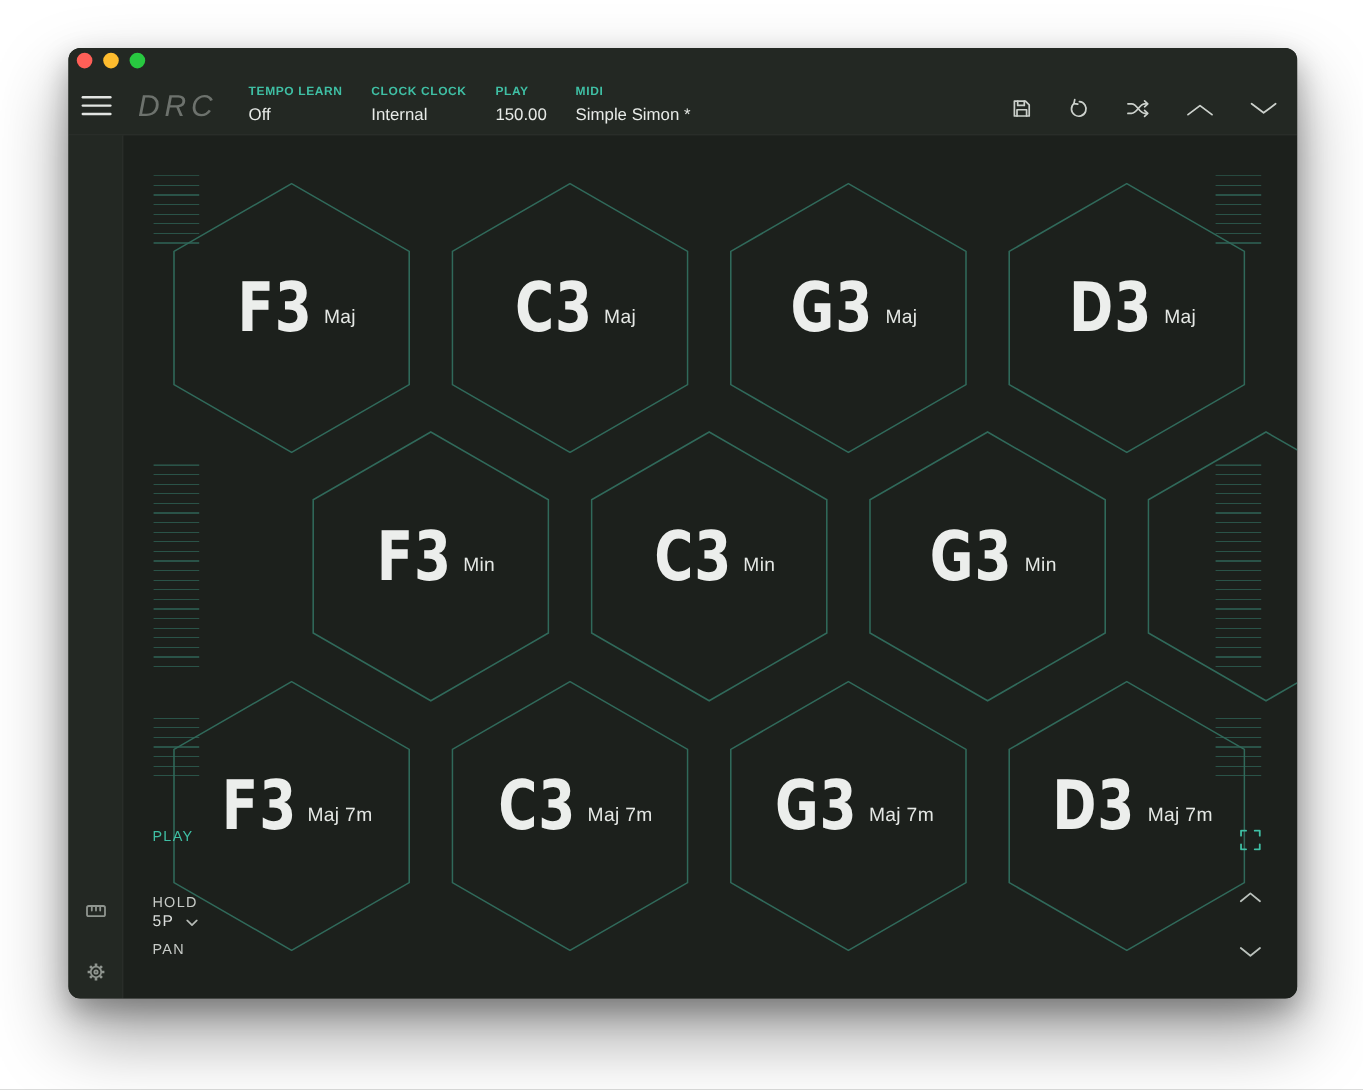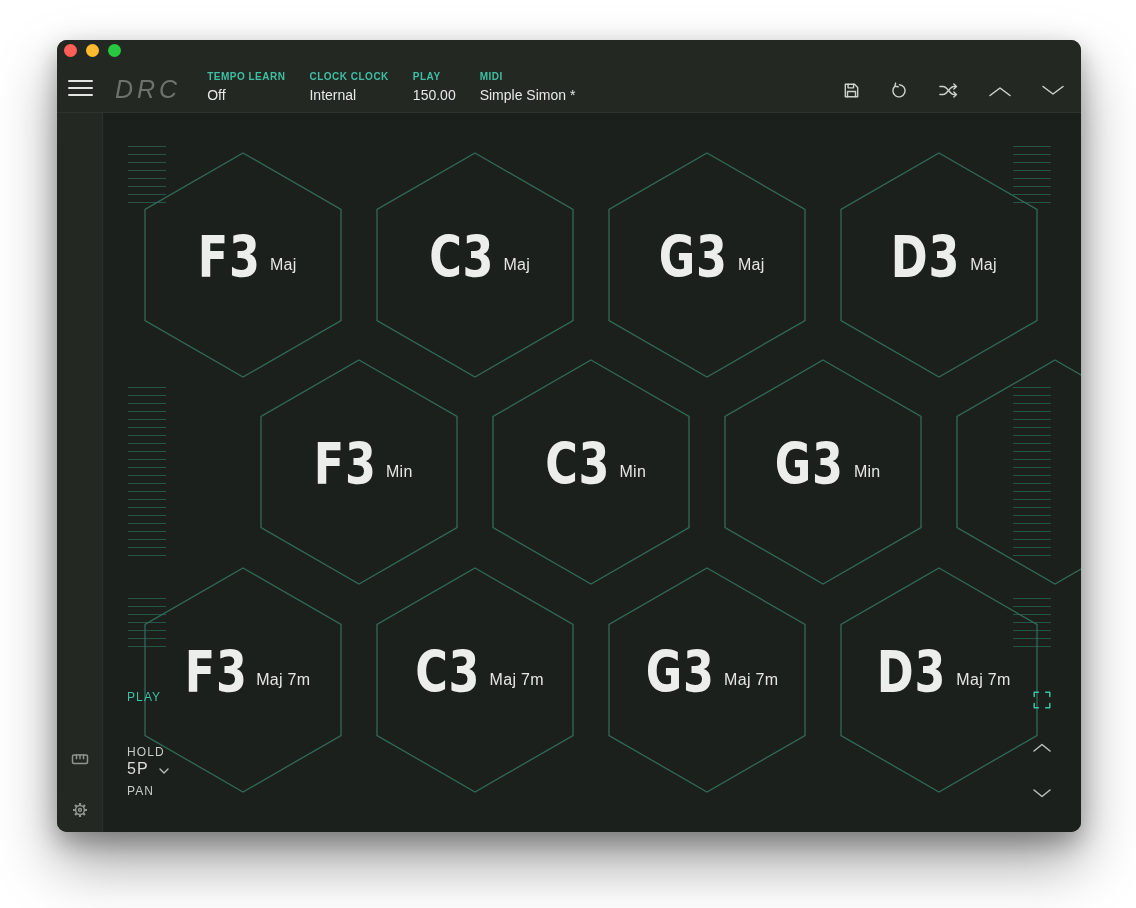--- a/index.html
+++ b/index.html
@@ -227,21 +227,21 @@
     <div class="pad" style="left:737px;top:454px">
       <svg class="hex" viewBox="0 0 198 226">
           <polygon points="99,1 197,57.5 197,168.5 99,225 1,168.5 1,57.5"></polygon>
         </svg>
       <div class="note">D3</div>
       <div class="quality">Maj 7m</div>
     </div>
 
     <div class="side-label active" style="top:577px">PLAY</div>
     <div class="side-label" style="top:632px">HOLD</div>
-    <div class="side-label" style="top:647px;font-size:16px;color:#dadddb">
+    <div class="side-label" style="top:647px;font-size:13px;color:#dadddb">
       <span>5P</span>
       <svg class="dd" width="10" height="6" viewBox="0 0 10 6">
         <polyline points="1,1 5,5 9,1" fill="none" stroke="#b6bbb6" stroke-width="1.4" stroke-linecap="round" stroke-linejoin="round"></polyline>
       </svg>
     </div>
     <div class="side-label" style="top:671px">PAN</div>
 
     <svg class="corner" style="left:930px;top:578px;color:#3fbfa4" width="18" height="18" viewBox="0 0 18 18">
       <path class="st" d="M1.2 5.4 V1.2 H5.4"></path>
       <path class="st" d="M12.6 1.2 H16.8 V5.4"></path>

